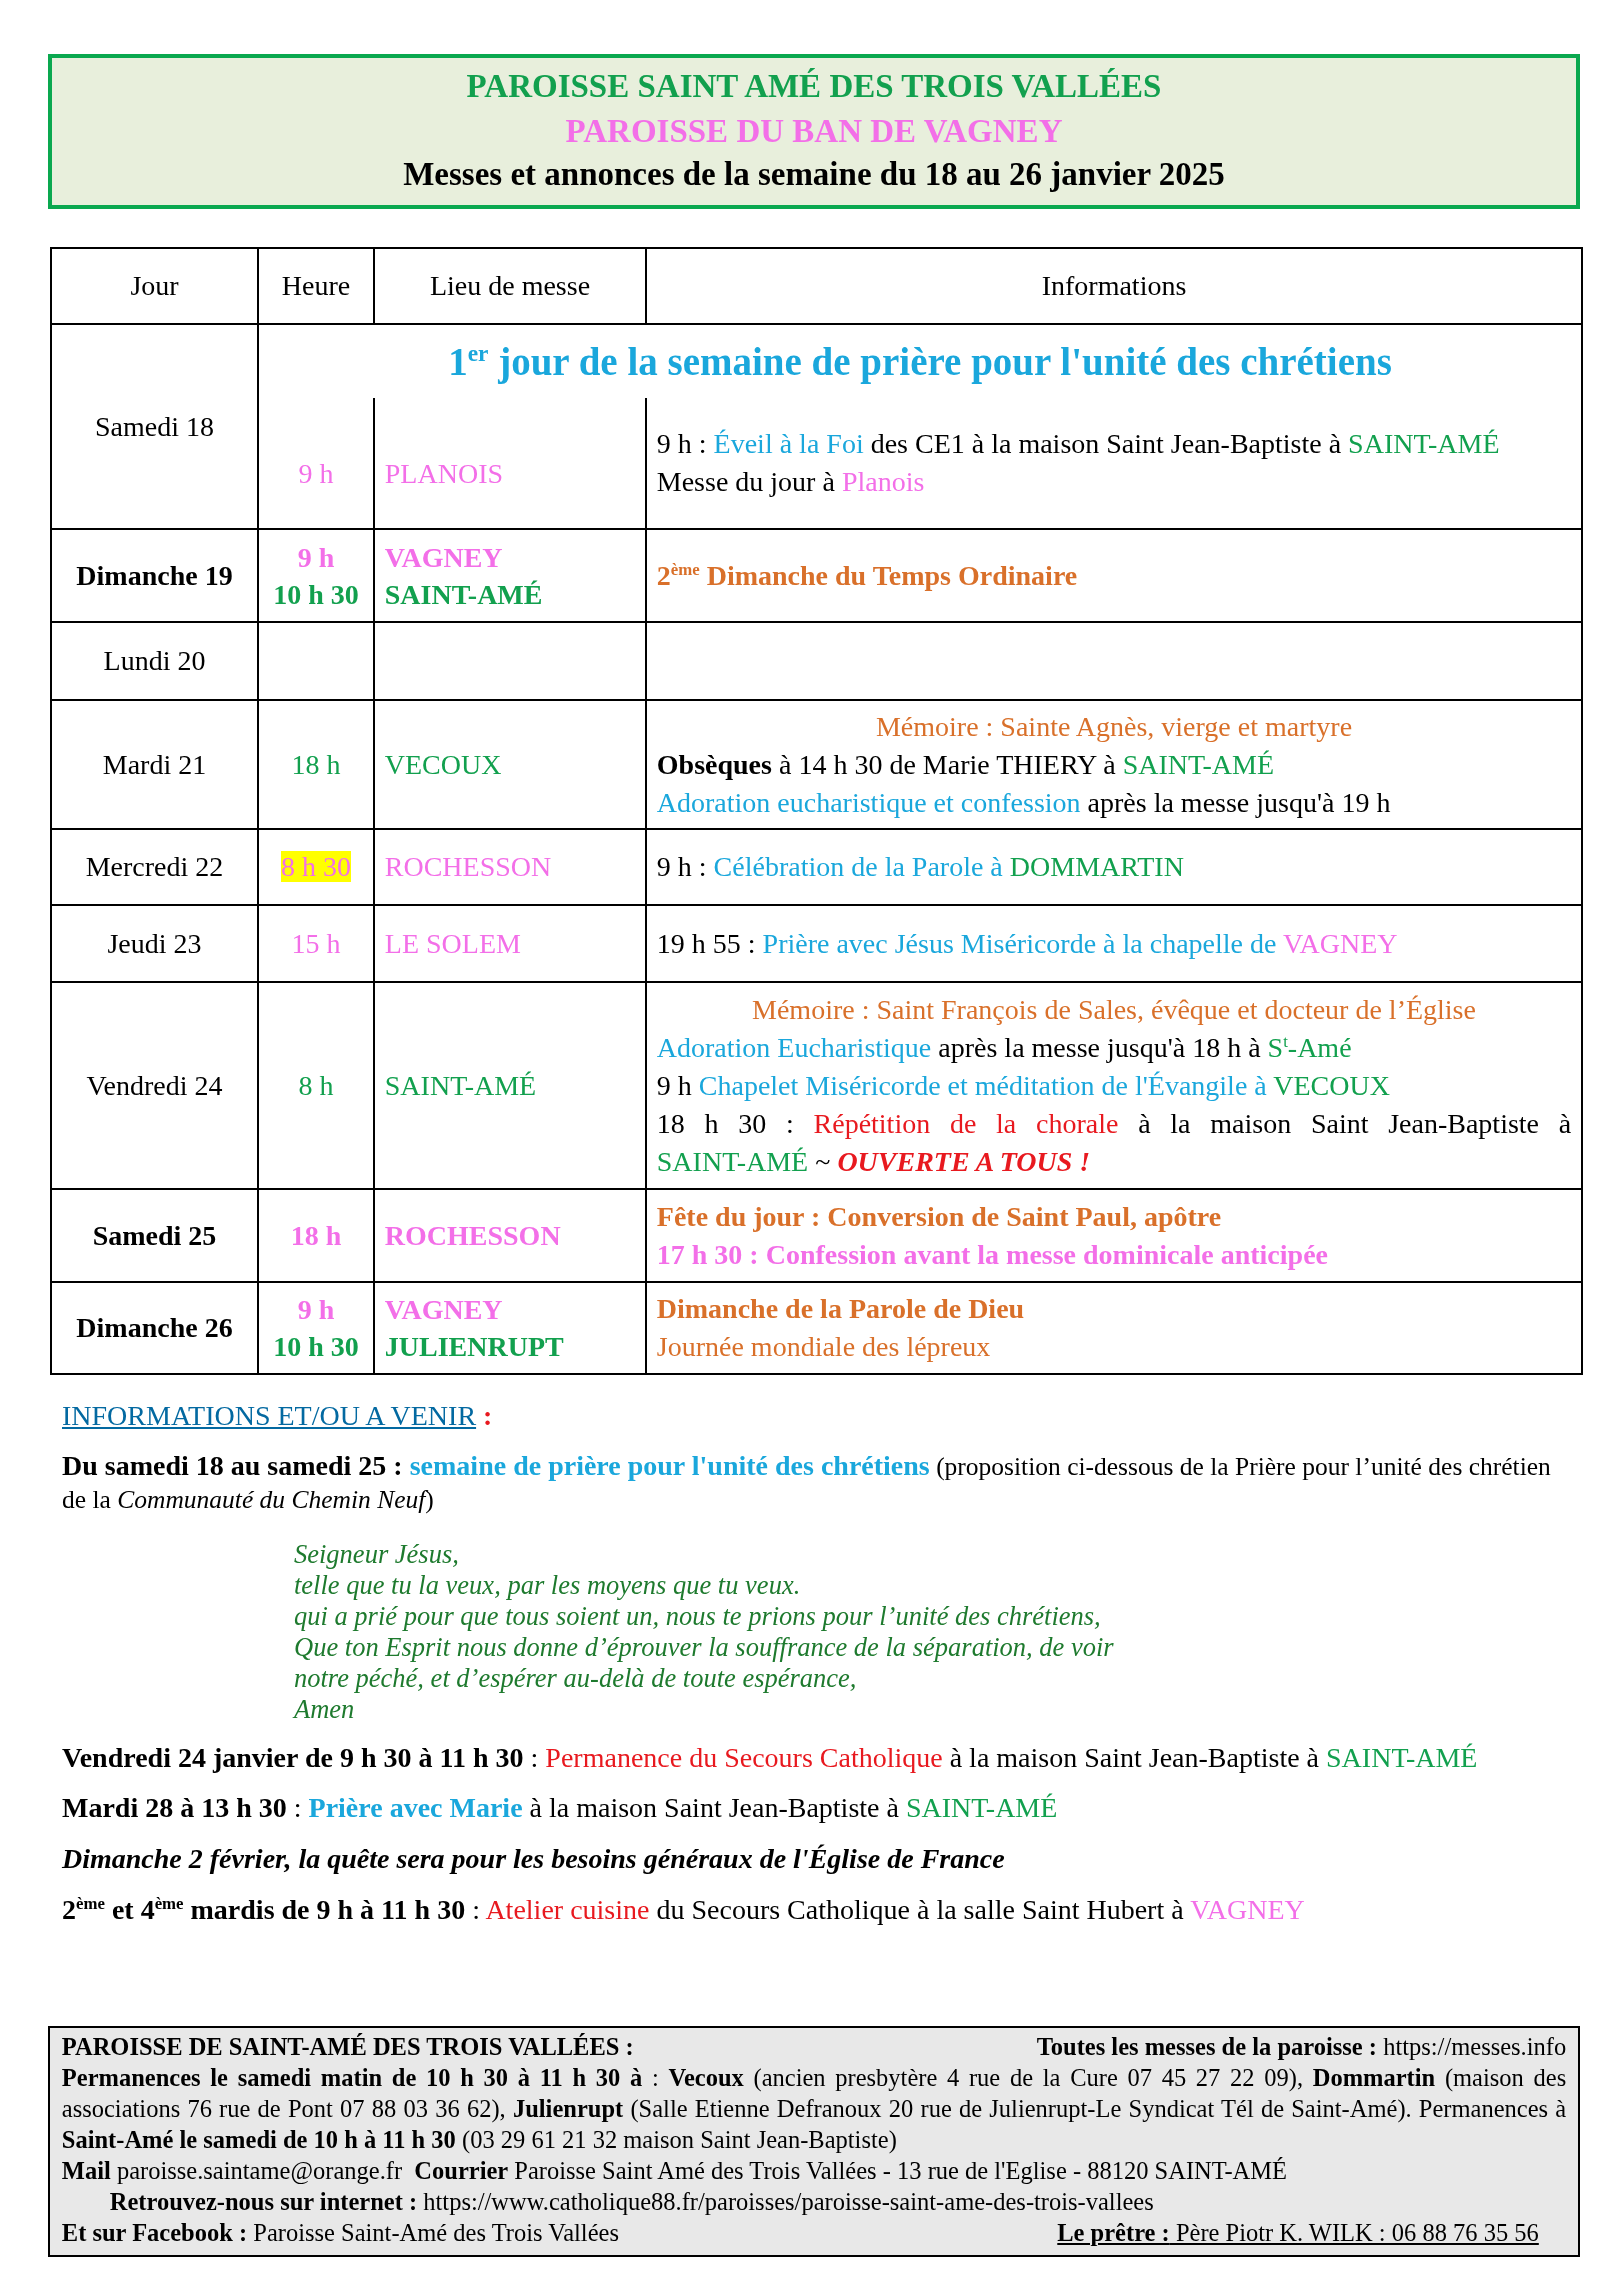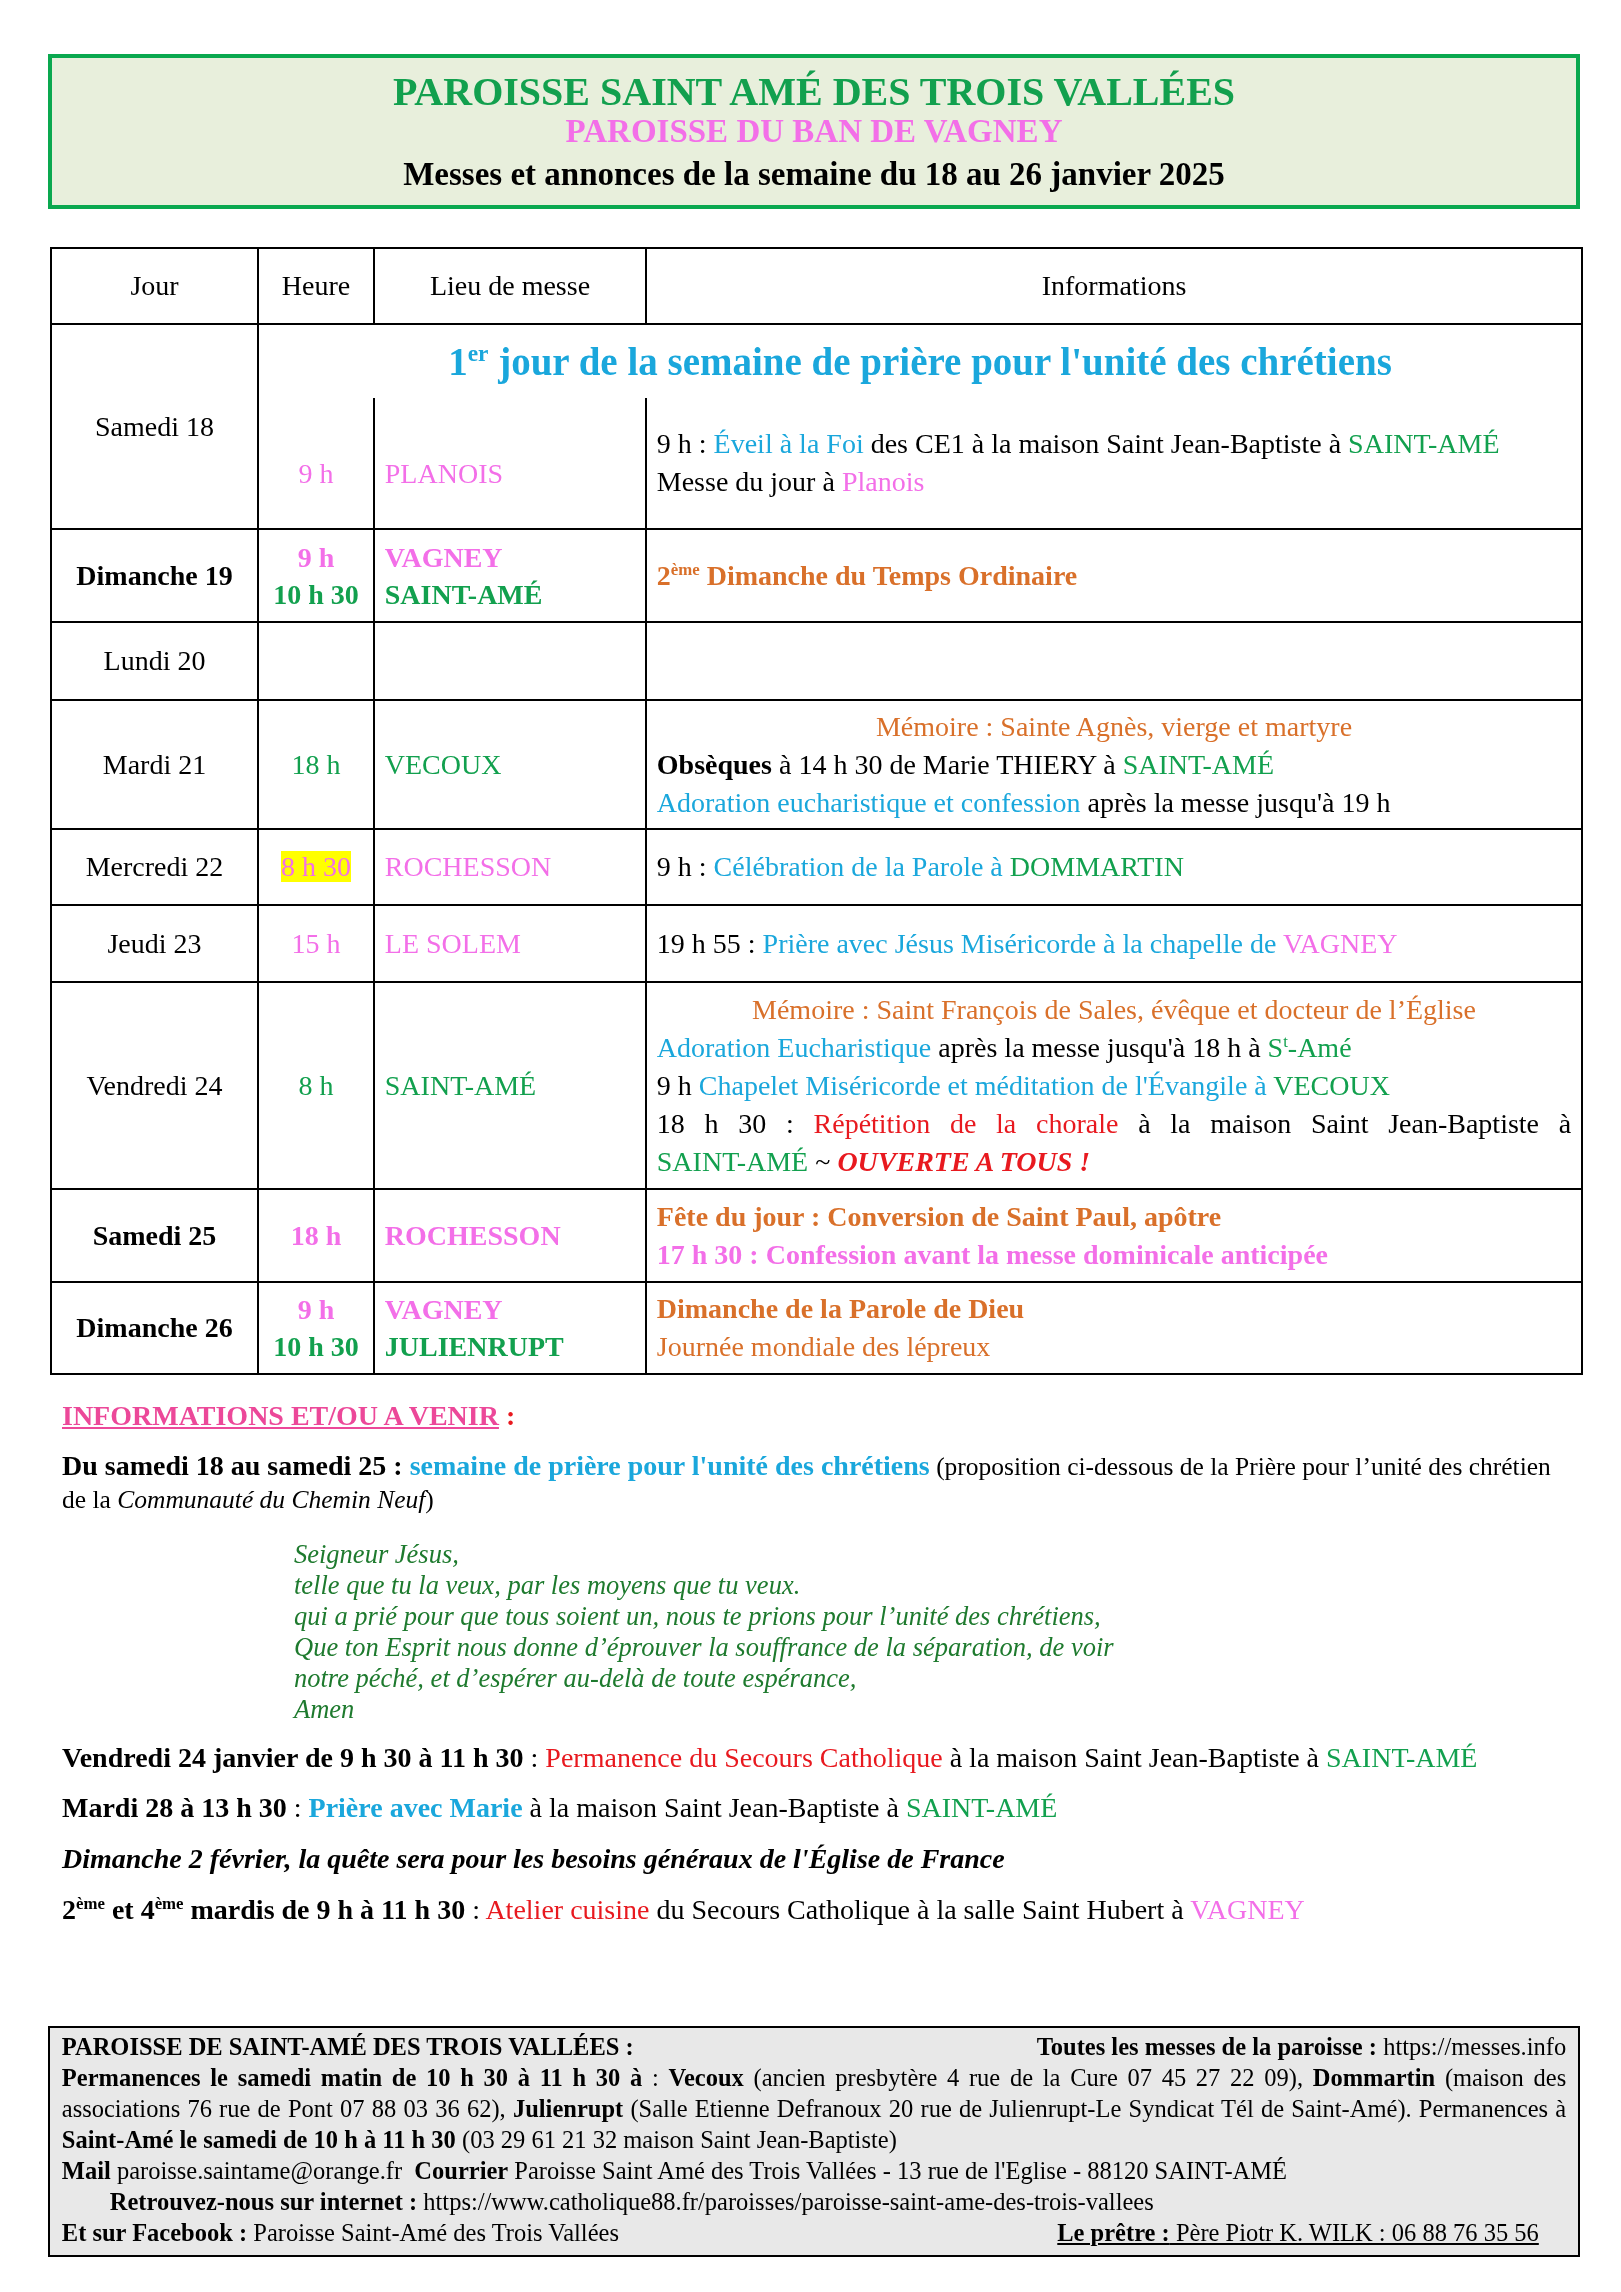--- a/index.html
+++ b/index.html
@@ -7,40 +7,40 @@
   .c-green { color:#12a04e; }
   .c-pink { color:#f36fe8; }
   .c-cyan { color:#1aa7dc; }
   .c-orange { color:#d9702a; }
   .c-red { color:#e8191f; }
   b, .b { font-weight:bold; }
   .i { font-style:italic; }
   sup { font-size:60%; vertical-align:super; line-height:0;text-align:center; }
 
   #header-box { position:absolute; left:48px; top:54px; width:1532px; height:155px; box-sizing:border-box; border:4.9px solid #0aa84f; background:#e8efdc; text-align:center; }
-  #header-box .l1 { position:absolute; left:0; right:0; top:9.8px; font-size:40px; font-weight:bold; }
+  #header-box .l1 { position:absolute; left:0; right:0; top:9.8px; font-size:33px; font-weight:bold; }
   #header-box .l2 { position:absolute; left:0; right:0; top:55px; font-size:33px; font-weight:bold; }
   #header-box .l3 { position:absolute; left:0; right:0; top:98px; font-size:33px; font-weight:bold; }
 
   #schedule { position:absolute; left:50px; top:247px; width:1530px; border-collapse:collapse; table-layout:fixed; font-size:28px; }
   #schedule td, #schedule th { border:2px solid #000; padding:0 9.8px; vertical-align:middle; }
   #schedule th { font-weight:normal; height:74px; text-align:center;margin-top:36px; }
   #schedule td.jour { text-align:center; }
   #schedule td.heure { text-align:center; padding:0 3.9px; }
   #schedule td.lieu { text-align:left; }
   #schedule td.info { text-align:left; line-height:38px; }
   .center { text-align:center; }
   .justify { text-align:justify; }
   .banner { font-size:39px; font-weight:bold; text-align:center; padding:5.9px 0 7.8px 0; }
   .hl { background:#ffff00; }
   .nb { border-top:none !important; }
   .stack div { line-height:37px; }
 
   #infos { position:absolute; left:62px; top:1400px; width:1509px; font-size:28px; }
-  #infos .title { color:#ec4899; font-weight:bold; text-decoration:underline; font-size:28px; }
+  #infos .title { color:#0369a1; font-weight:normal; text-decoration:underline; font-size:28px; }
   #infos .p1 { margin-top:17.6px; line-height:32px; }
   #infos .p1 .small { font-size:25.5px; }
   #prayer { margin-left:232px; margin-top:23.5px; font-size:26.5px; line-height:31px; font-style:italic; color:#1e7a2e; }
   #infos .p { margin-top:13.7px; line-height:37px; }
   #infos .p + .p { margin-top:13.7px; }
 
   #footer-box { position:absolute; left:48px; top:2026px; width:1532px; height:231px; box-sizing:border-box; border:2.9px solid #000; background:#e8e8e8; padding:2.9px 11.8px 0 11.8px; font-size:24.5px; line-height:31px; }
   #footer-box .row { display:flex; justify-content:space-between; white-space:nowrap; }
   #footer-box .wrap { text-align:justify; }
 </style>

